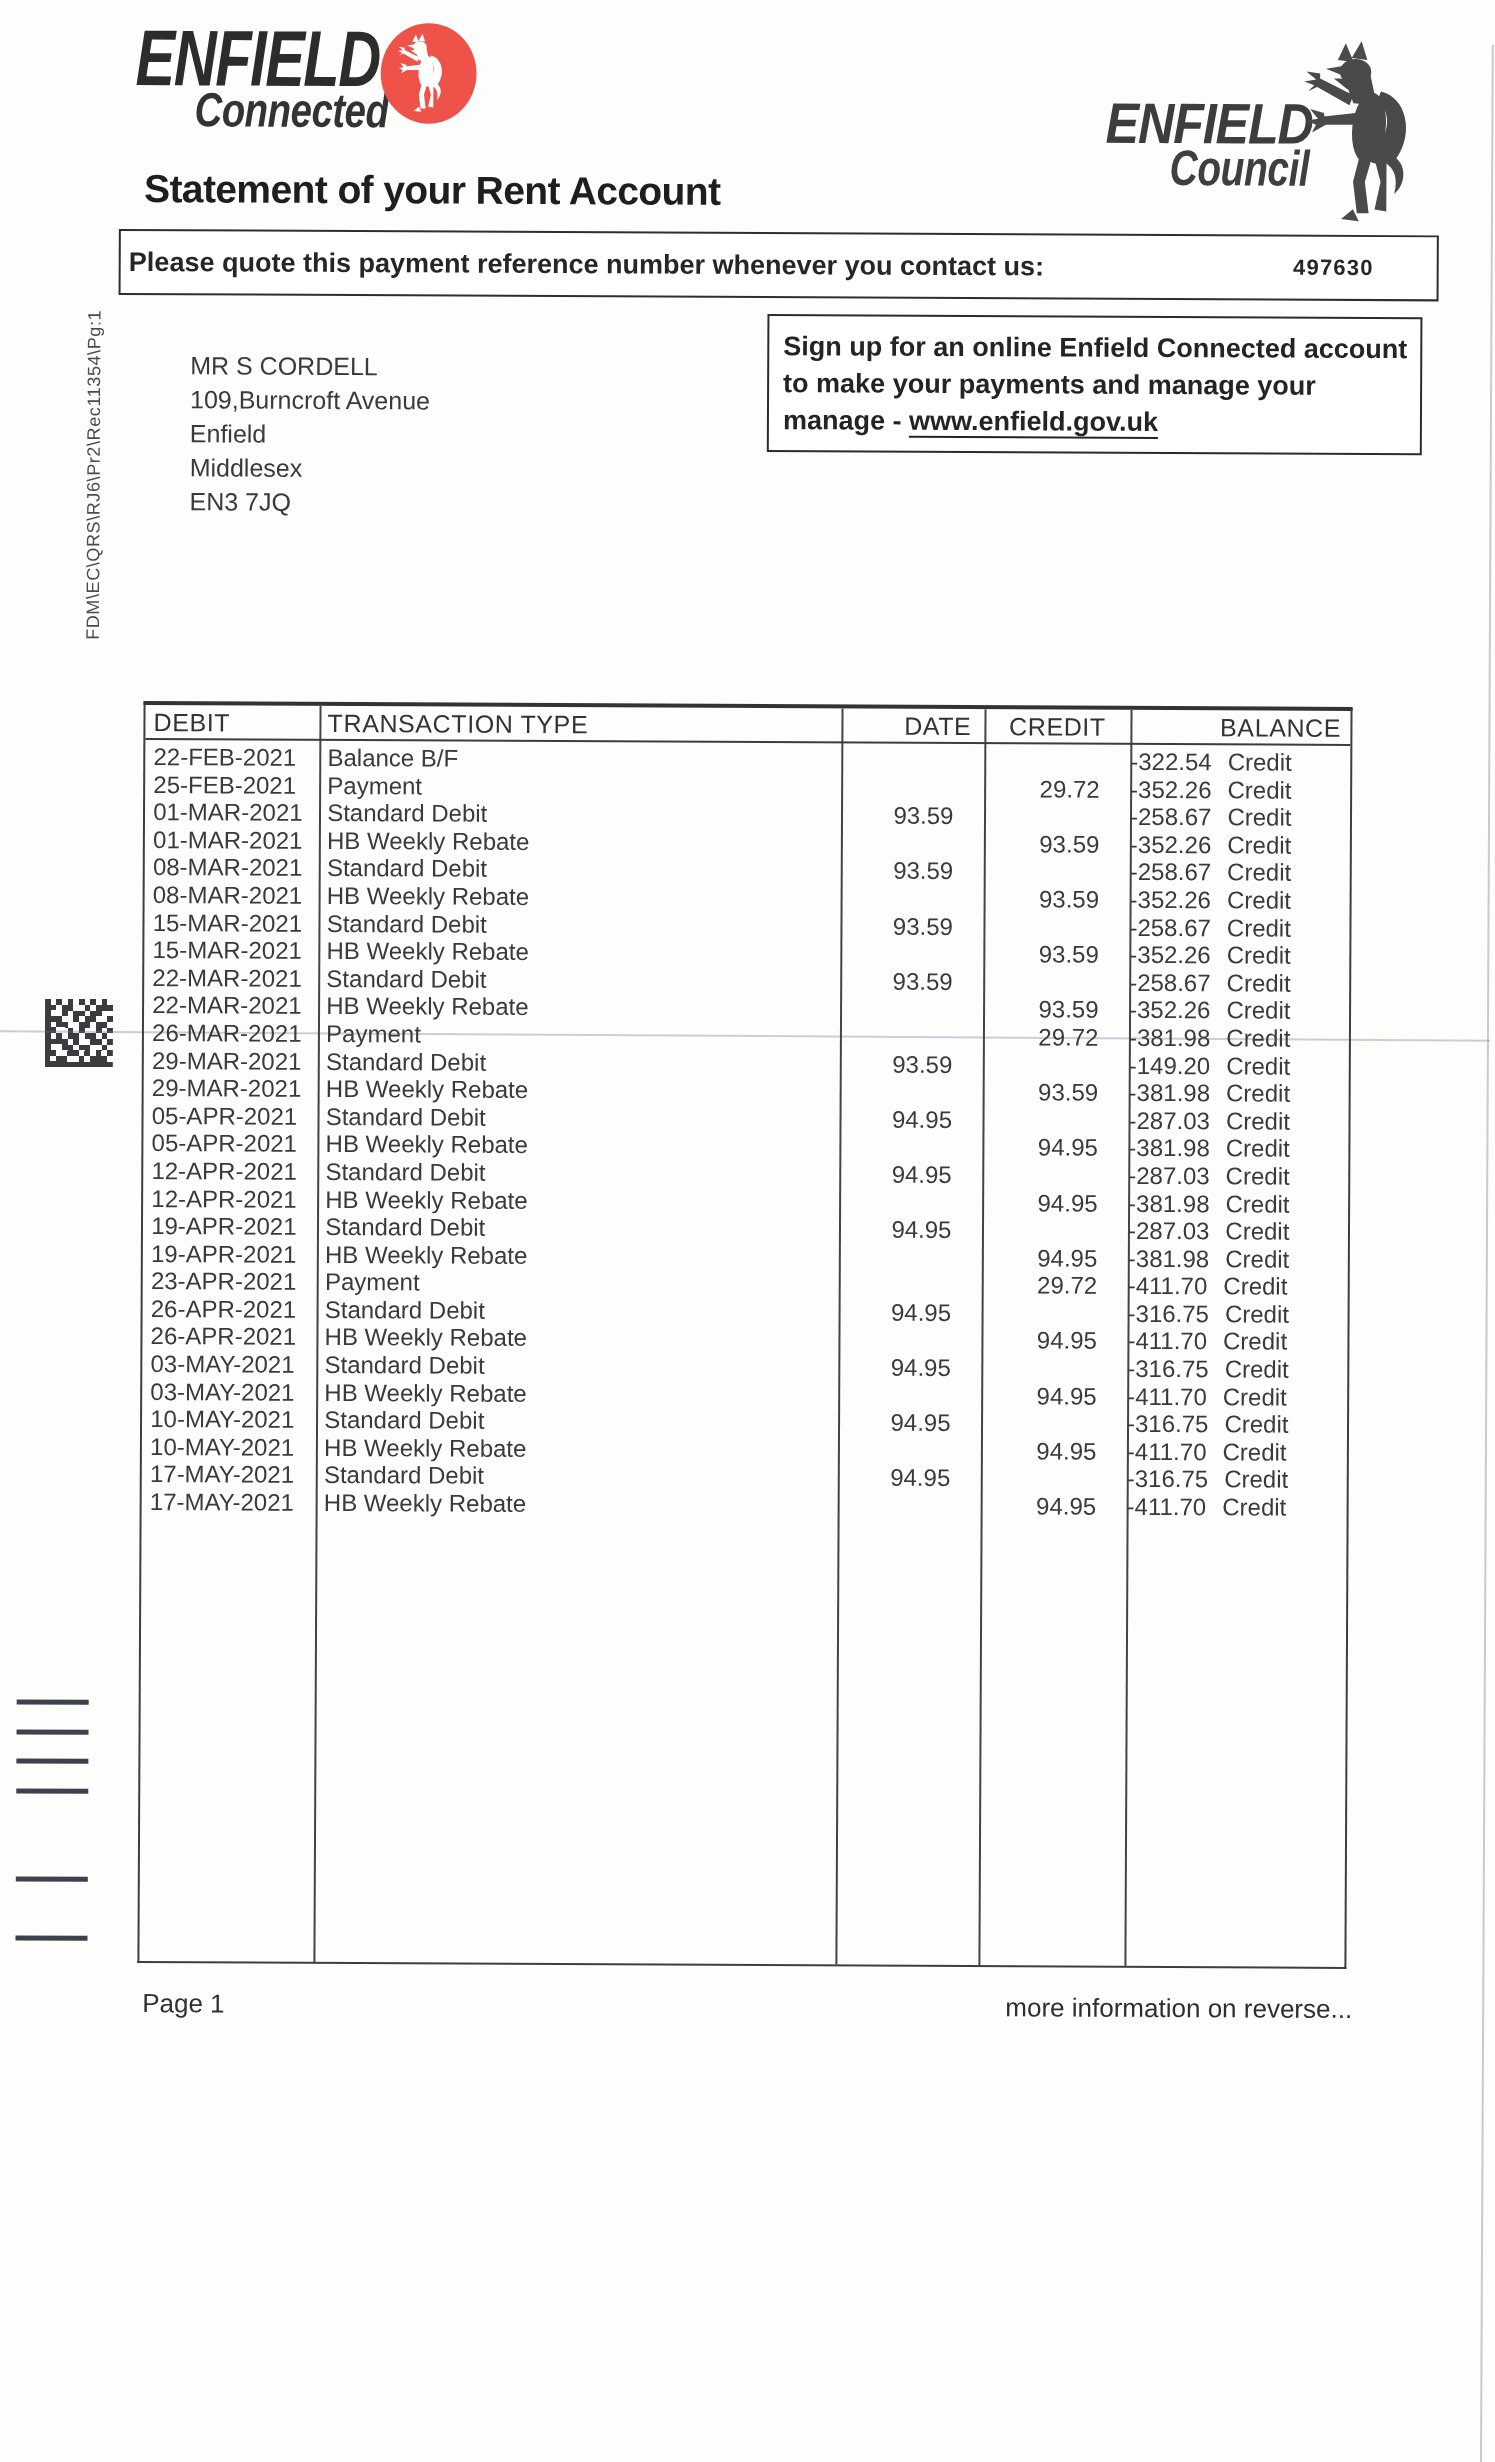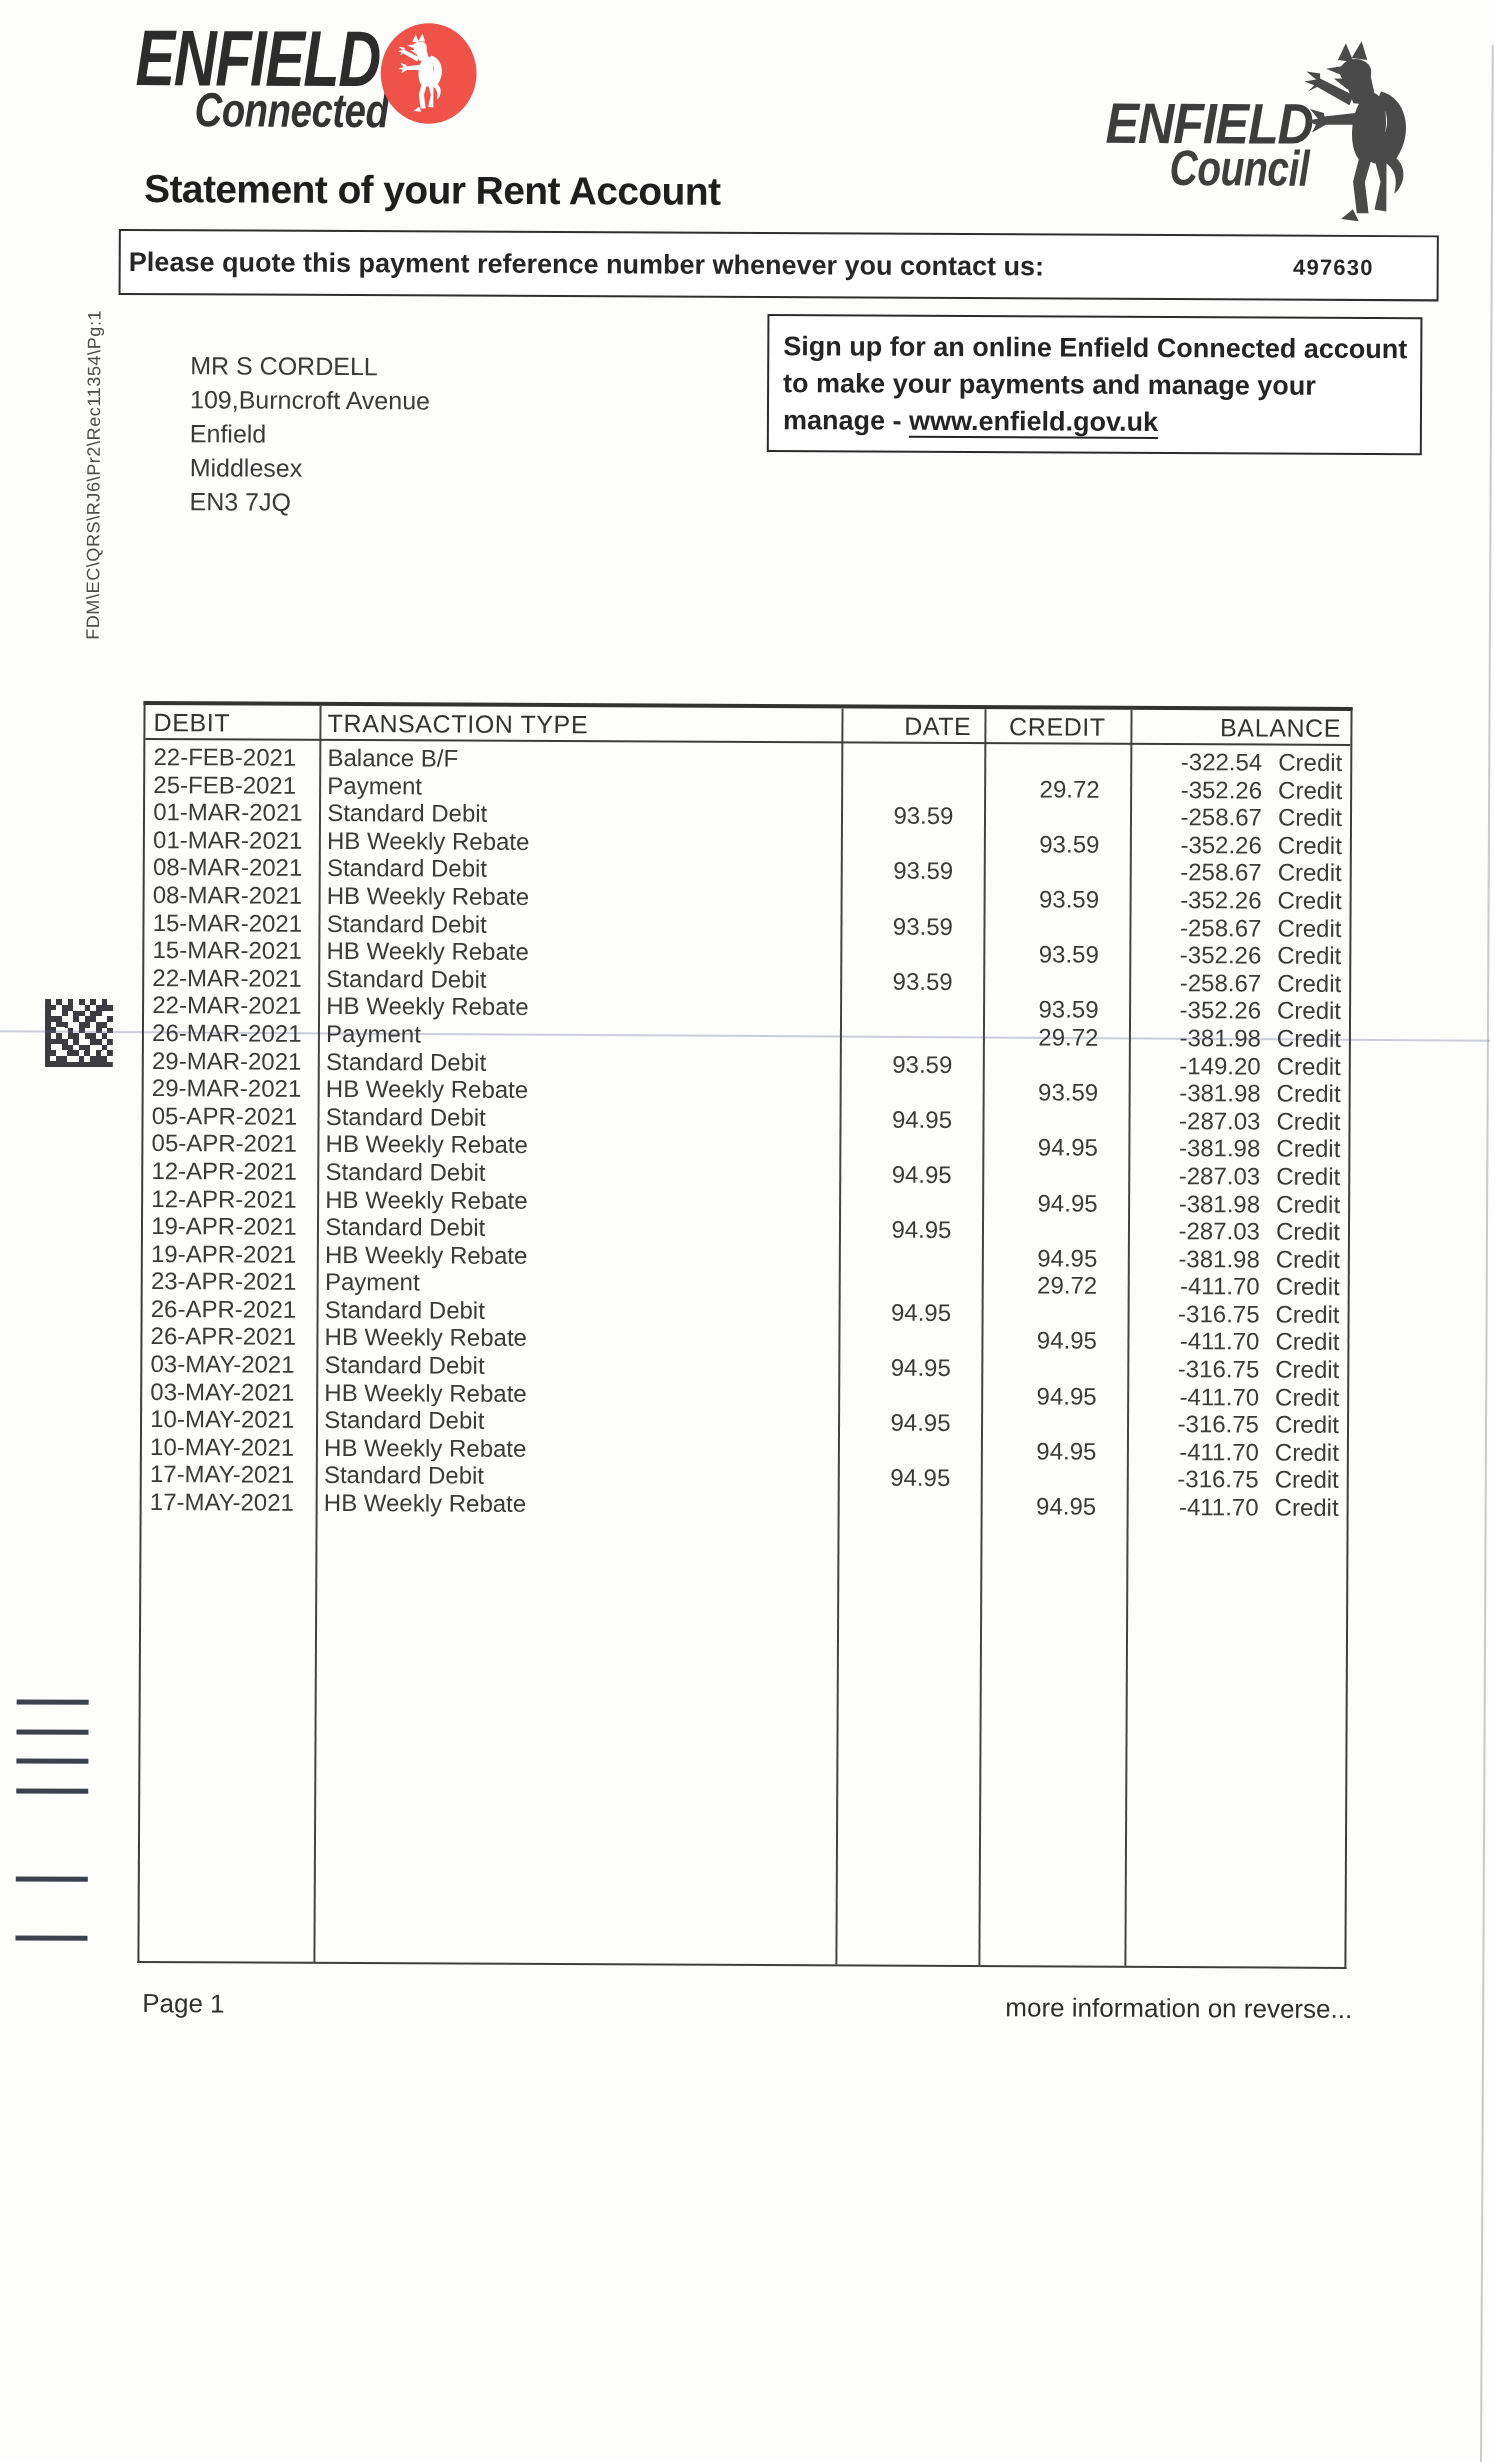--- a/index.html
+++ b/index.html
@@ -48,21 +48,21 @@
   .vline{position:absolute;top:0;bottom:0;width:1.8px;background:#444;}
   .hline{position:absolute;left:0;right:0;top:33px;height:2.3px;background:#3c3c3c;}
   .thead,.trow{display:grid;grid-template-columns:174px 522px 143px 146px 220px;}
   .thead{height:33px;line-height:34px;font-size:25px;color:#333;letter-spacing:0.6px;}
   .tbody{position:absolute;left:0;top:38px;right:0;}
   .trow{height:27.6px;line-height:27.6px;font-size:24px;color:#3a3a3a;}
   .c{overflow:hidden;white-space:nowrap;}
   .al{padding-left:8.2px;text-align:left;}
   .ar{padding-right:30.5px;text-align:right;}
   .ac{text-align:center;}
-  .abal{padding-right:8px;text-align:right;}
+  .abal{padding-right:8px;}
   .h-debit{padding-right:13px;text-align:right;}
   .h-bal{padding-right:9.4px;text-align:right;}
   .balsuf{margin-left:16px;}
 
   
   .scanline{left:0;top:1035px;width:1495px;height:1.8px;background:rgba(105,115,150,.34);
             transform:rotate(.08deg);}
   .edge{right:1.2px;top:41px;bottom:0;width:1.8px;background:rgba(140,140,140,.45);}
   .mark{position:absolute;left:24.6px;width:72px;height:4.7px;background:#3d414b;}
   .footer-page{left:152px;top:1991px;font-size:26px;color:#303030;}

